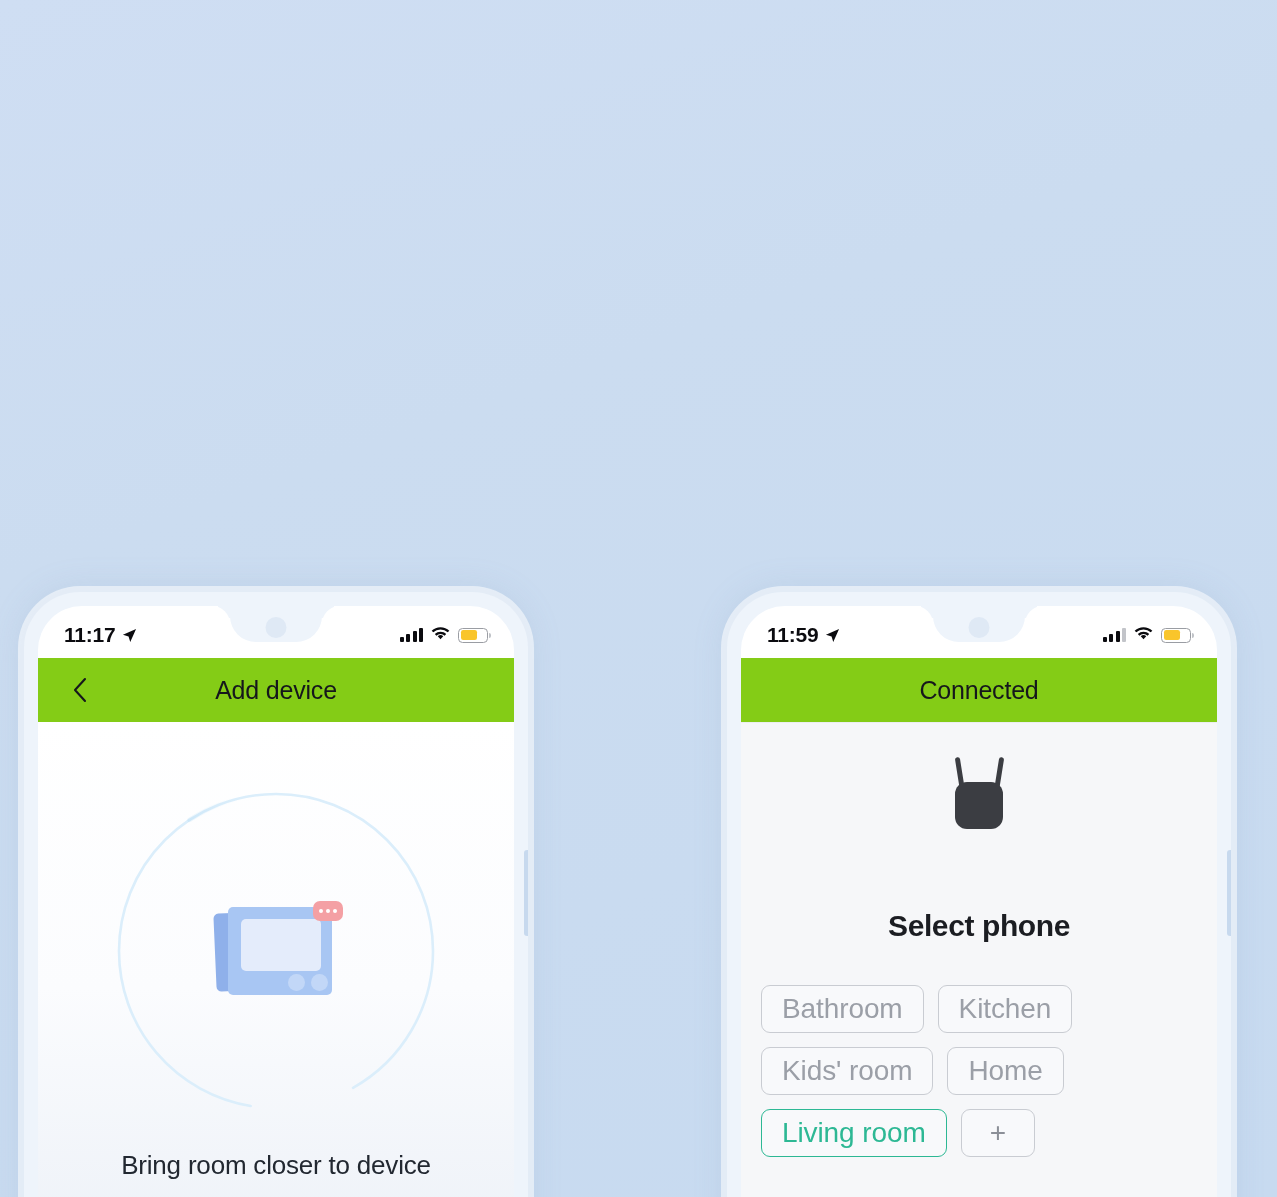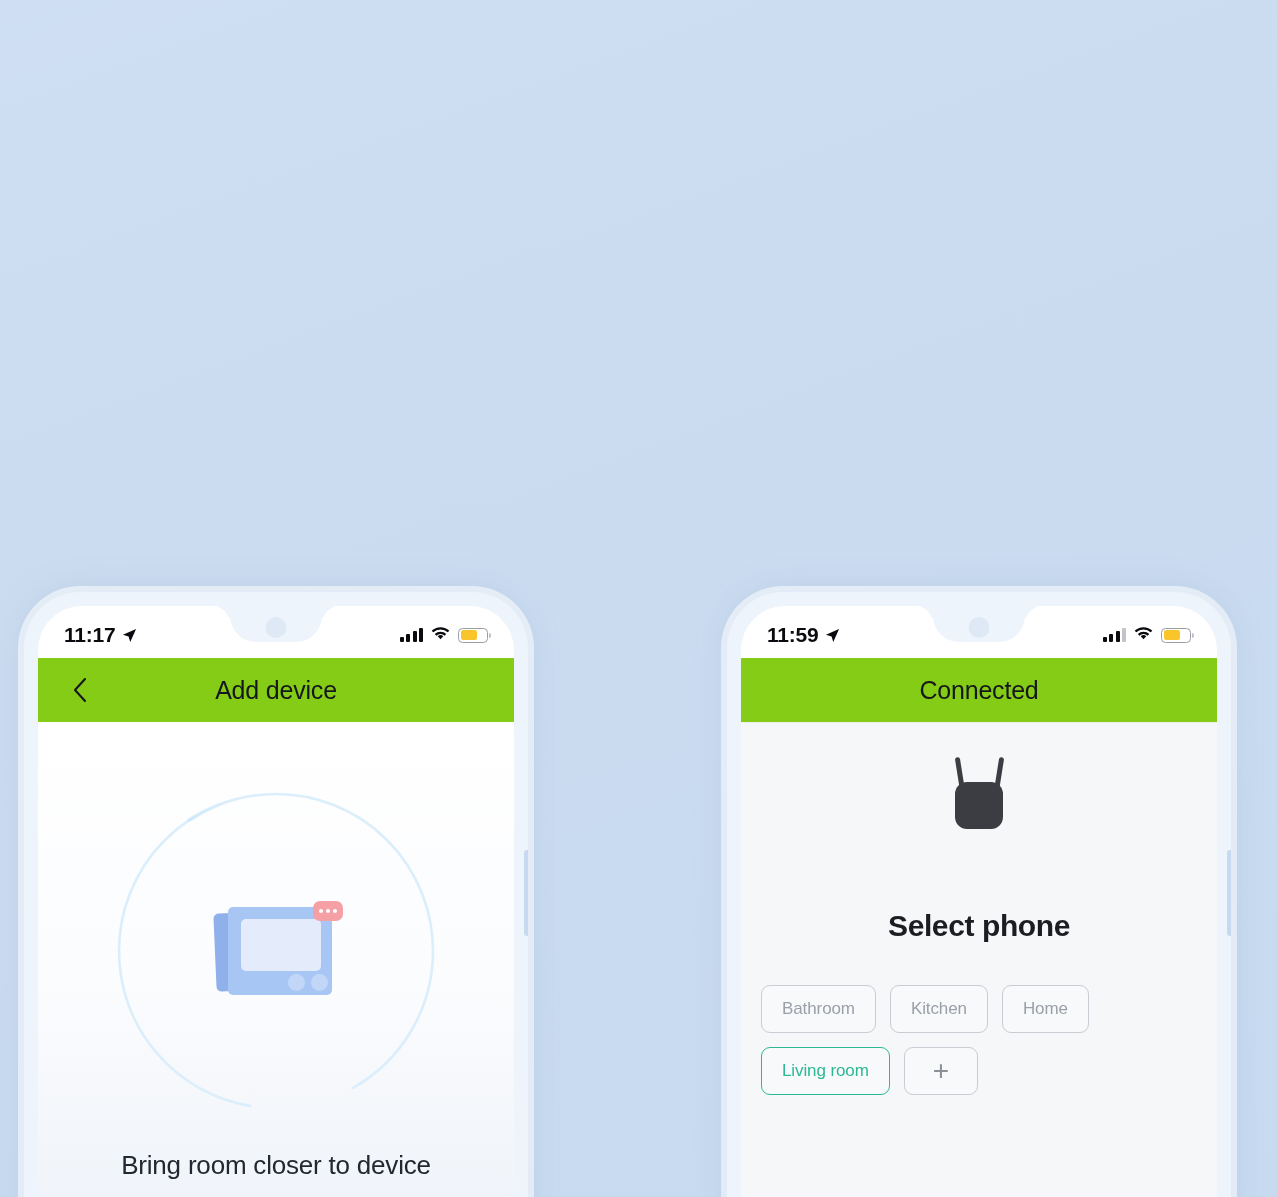--- a/index.html
+++ b/index.html
@@ -321,21 +321,21 @@
   }
   .chip {
     height: 48px;
     padding: 0 20px;
     display: inline-flex;
     align-items: center;
     justify-content: center;
     border: 1.4px solid #c9ccd2;
     border-radius: 9px;
     background: #f8f9fb;
-    font-size: 17px;
+    font-size: 28px;
     color: #9b9fa7;
     letter-spacing: -0.1px;
     cursor: pointer;
     box-sizing: border-box;
   }
   .chip.selected {
     border-color: #2db894;
     color: #2db894;
   }
   .chip.add {
@@ -475,19 +475,20 @@
         <div class="ant a1"></div>
         <div class="ant a2"></div>
         <div class="unit"></div>
       </div>
 
       <div class="sel-title">Select phone</div>
 
       <div class="chips">
         <div class="chip">Bathroom</div>
         <div class="chip">Kitchen</div>
+        <div class="chip">Kids' room</div>
         <div class="chip">Home</div>
         <div class="chip selected">Living room</div>
         <div class="chip add">+</div>
       </div>
     </div>
   </div>
 </div>
 
 </body></html>

